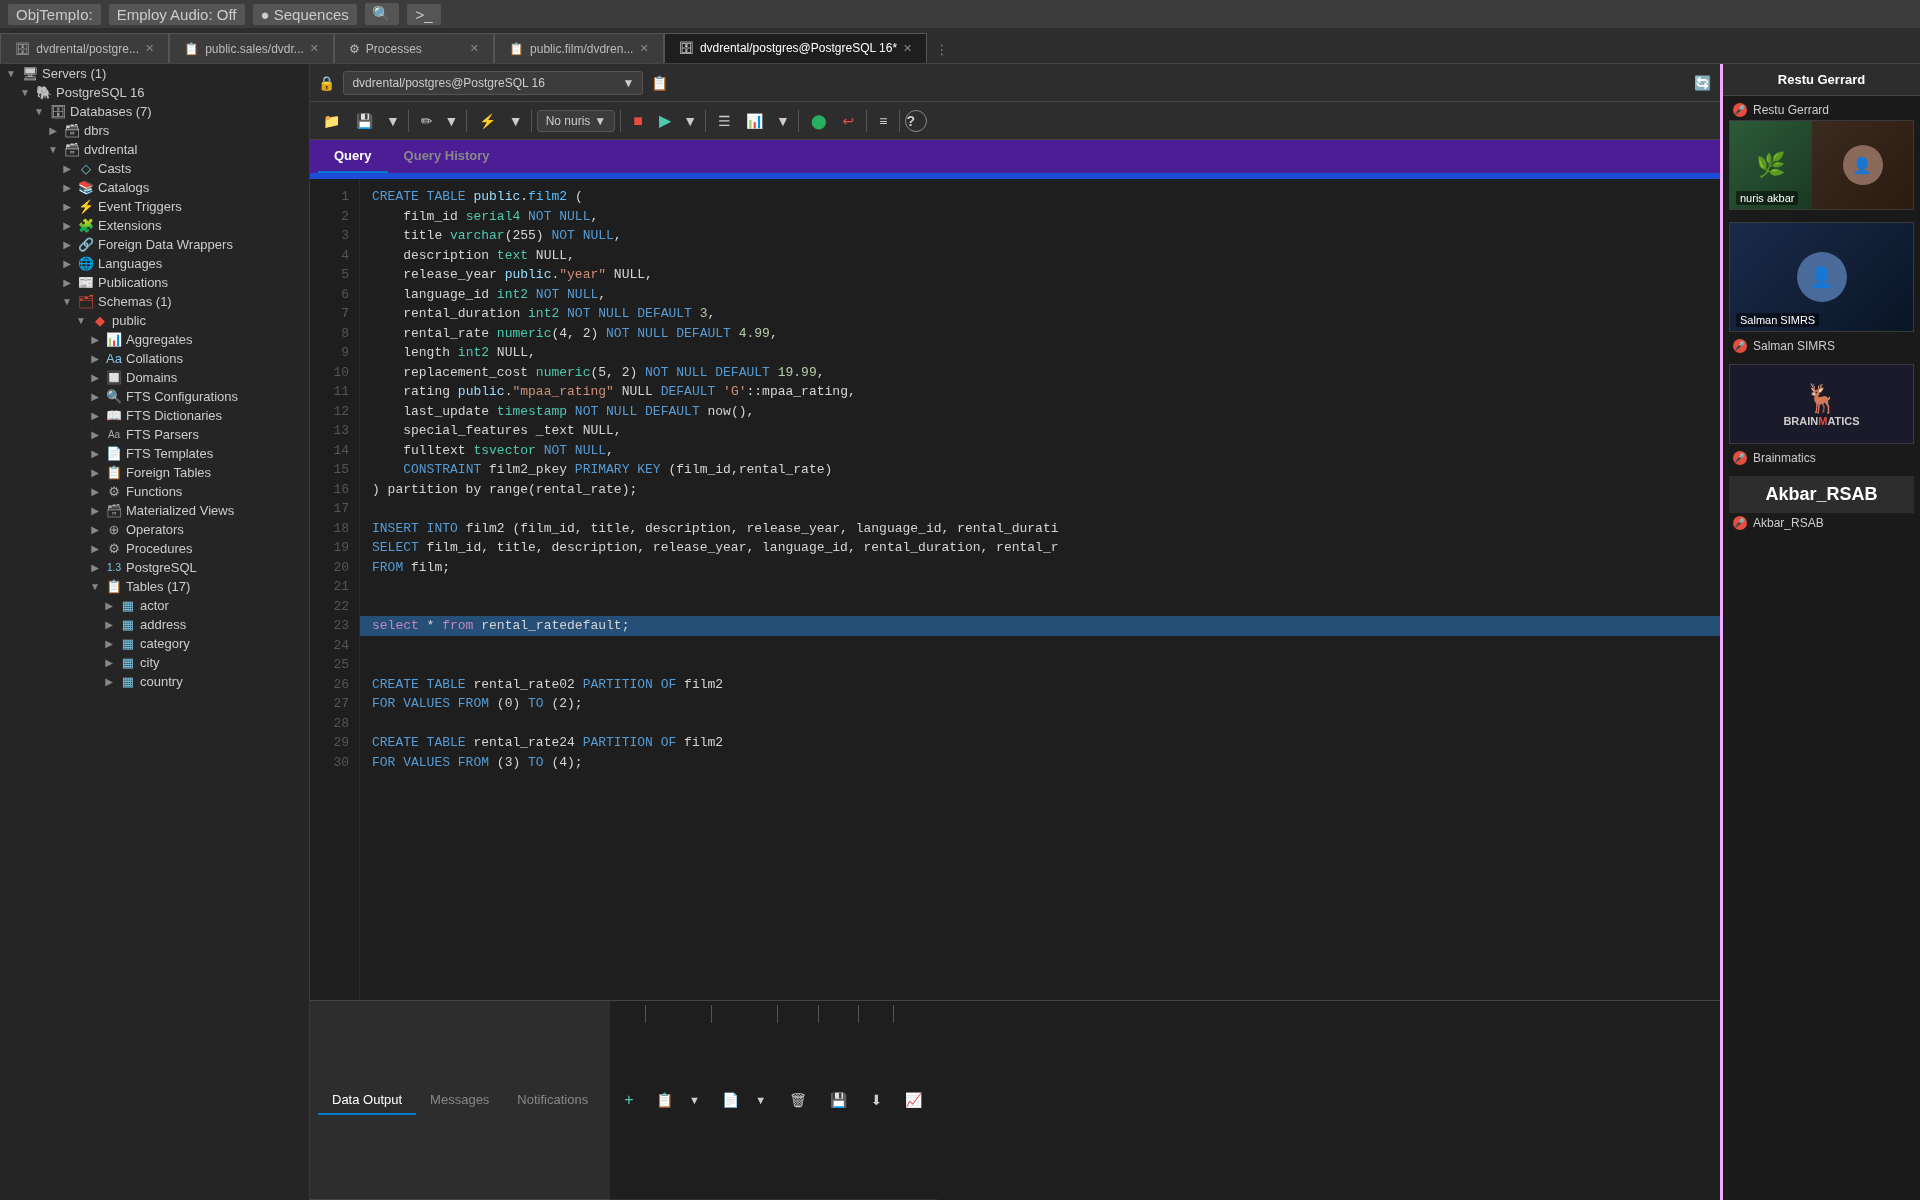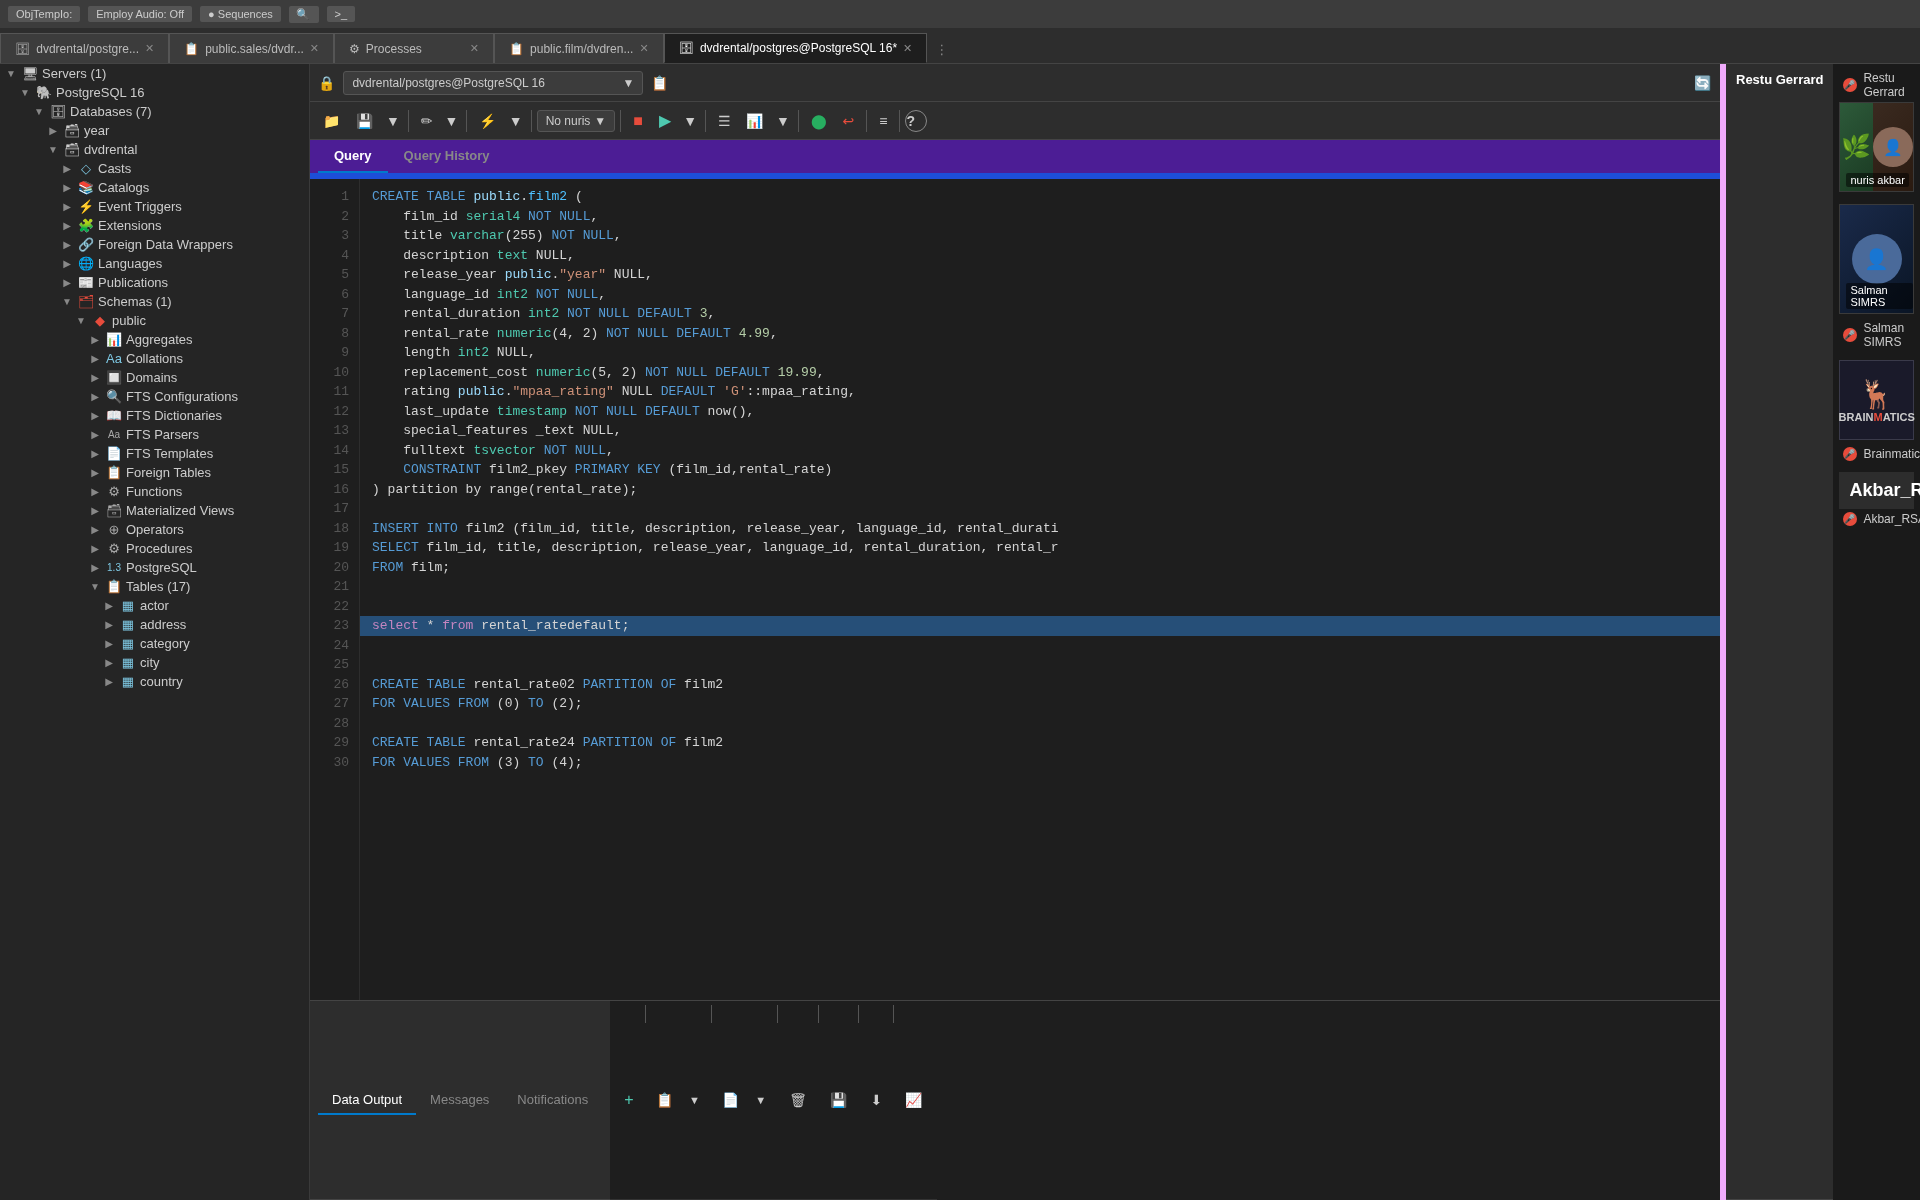--- a/index.html
+++ b/index.html
@@ -1,20 +1,20 @@
 <!DOCTYPE html>
 <html><head>
   <meta charset="utf-8">
   <style>
     * { box-sizing: border-box; margin: 0; padding: 0; }
     body { font-family: 'Segoe UI', Arial, sans-serif; font-size: 13px; background: #1e1e1e; color: #cccccc; display: flex; flex-direction: column; height: 1200px; width: 1920px; overflow: hidden; }
 
     
     .system-bar { background: #3c3c3c; height: 28px; display: flex; align-items: center; padding: 0 8px; gap: 8px; font-size: 12px; color: #ccc; flex-shrink: 0; }
-    .system-bar-btn { background: #555; border: none; color: #ccc; padding: 2px 8px; font-size: 11px; cursor: pointer; border-radius: 2px; }
+    .system-bar-btn { background: #555; border: none; color: #ccc; padding: 2px 8px; font-size: 15px; cursor: pointer; border-radius: 2px; }
 
     
     .tabs-bar { background: #2d2d2d; height: 36px; display: flex; align-items: flex-end; padding: 0 0 0 0; flex-shrink: 0; border-bottom: 1px solid #444; }
     .tab { display: flex; align-items: center; gap: 6px; padding: 6px 14px; background: #3c3c3c; border: 1px solid #555; border-bottom: none; color: #bbb; font-size: 12px; cursor: pointer; min-width: 160px; height: 30px; position: relative; }
     .tab.active { background: #1e1e1e; color: #fff; border-bottom: 1px solid #1e1e1e; }
     .tab .tab-close { margin-left: auto; font-size: 11px; color: #888; cursor: pointer; }
     .tabs-overflow { padding: 6px 8px; color: #888; cursor: pointer; }
 
     
     .main-layout { display: flex; flex: 1; overflow: hidden; }
@@ -84,21 +84,21 @@
     .bottom-toolbar { display: flex; padding: 4px 8px; gap: 3px; border-bottom: 1px solid #333; flex-shrink: 0; }
     .bt-btn { background: none; border: 1px solid transparent; color: #ccc; padding: 2px 5px; font-size: 14px; cursor: pointer; border-radius: 2px; }
     .bt-sep { width: 1px; background: #555; height: 18px; margin: 0 2px; }
     .bottom-content { flex: 1; overflow: auto; }
 
     
     .status-bar { background: #007acc; color: #fff; height: 24px; display: flex; align-items: center; padding: 0 12px; gap: 16px; font-size: 12px; flex-shrink: 0; }
     .status-right { margin-left: auto; }
 
     
-    .video-panel { width: 200px; background: #1a1a1a; border-left: 6px solid #f0abfc; display: flex; flex-shrink: 0; overflow: hidden; }
+    .video-panel { width: 200px; background: #1a1a1a; border-left: 3px solid #f0abfc; display: flex; flex-direction: column; flex-shrink: 0; overflow: hidden; }
     .video-header { background: #2d2d2d; padding: 8px 10px; font-size: 13px; font-weight: bold; color: #fff; border-bottom: 1px solid #444; text-align: center; }
     .video-participants { flex: 1; overflow-y: auto; }
     .participant-section { padding: 4px 6px; }
     .participant-name-bar { display: flex; align-items: center; gap: 6px; padding: 3px 4px; font-size: 12px; color: #ccc; }
     .participant-icon { width: 14px; height: 14px; border-radius: 50%; background: #e74c3c; display: inline-flex; align-items: center; justify-content: center; font-size: 9px; color: white; flex-shrink: 0; }
     .video-tile { width: 100%; height: 90px; background: #2a2a2a; border: 1px solid #3a3a3a; position: relative; overflow: hidden; margin-bottom: 4px; }
     .video-name-overlay { position: absolute; bottom: 4px; left: 6px; font-size: 11px; color: #fff; background: rgba(0,0,0,0.5); padding: 1px 4px; border-radius: 2px; }
     .video-big-name { background: #2d2d2d; padding: 8px 10px; font-size: 18px; font-weight: bold; color: #fff; text-align: center; }
     .video-logo-tile { width: 100%; height: 80px; background: #1a1a1a; border: 1px solid #3a3a3a; display: flex; align-items: center; justify-content: center; margin-bottom: 4px; }
 
@@ -164,21 +164,21 @@
 
     <div class="tree-item level-2">
       <span class="tree-arrow">▼</span>
       <span class="tree-icon">🗄</span>
       <span class="tree-label">Databases (7)</span>
     </div>
 
     <div class="tree-item level-3">
       <span class="tree-arrow">▶</span>
       <span class="tree-icon">🗃</span>
-      <span class="tree-label">year</span>
+      <span class="tree-label">dbrs</span>
     </div>
 
     <div class="tree-item level-3">
       <span class="tree-arrow">▼</span>
       <span class="tree-icon">🗃</span>
       <span class="tree-label">dvdrental</span>
     </div>
 
     <div class="tree-item level-4">
       <span class="tree-arrow">▶</span>

